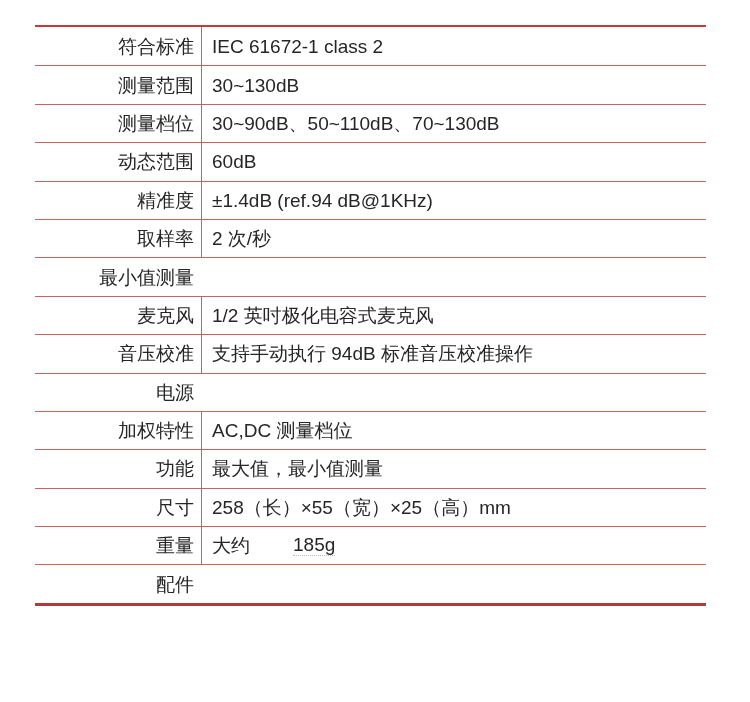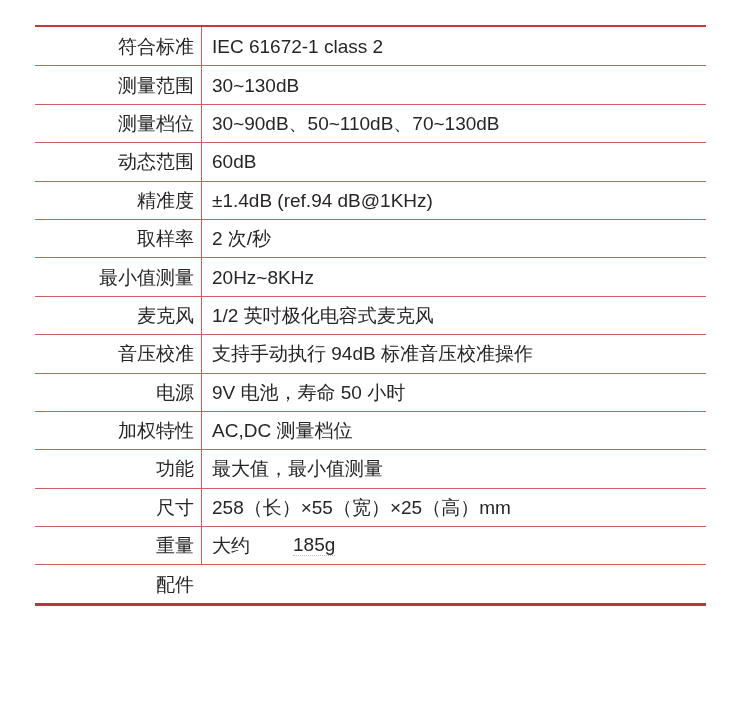--- a/index.html
+++ b/index.html
@@ -94,36 +94,34 @@
   </div>
 
   <div class="row">
     <div class="cell label">取样率</div>
     <div class="cell value">2 次/秒</div>
   </div>
 
 
   <div class="row">
     <div class="cell label">最小值测量</div>
-    <div class="cell value">20Hz~8KHz</div>
   </div>
 
   <div class="row">
     <div class="cell label">麦克风</div>
     <div class="cell value">1/2 英吋极化电容式麦克风</div>
   </div>
 
   <div class="row">
     <div class="cell label">音压校准</div>
     <div class="cell value">支持手动执行 94dB 标准音压校准操作</div>
   </div>
 
   <div class="row">
     <div class="cell label">电源</div>
-    <div class="cell value">9V 电池，寿命 50 小时</div>
   </div>
 
   <div class="row">
     <div class="cell label">加权特性</div>
     <div class="cell value">AC,DC 测量档位</div>
   </div>
 
   <div class="row">
     <div class="cell label">功能</div>
     <div class="cell value">最大值，最小值测量</div>

